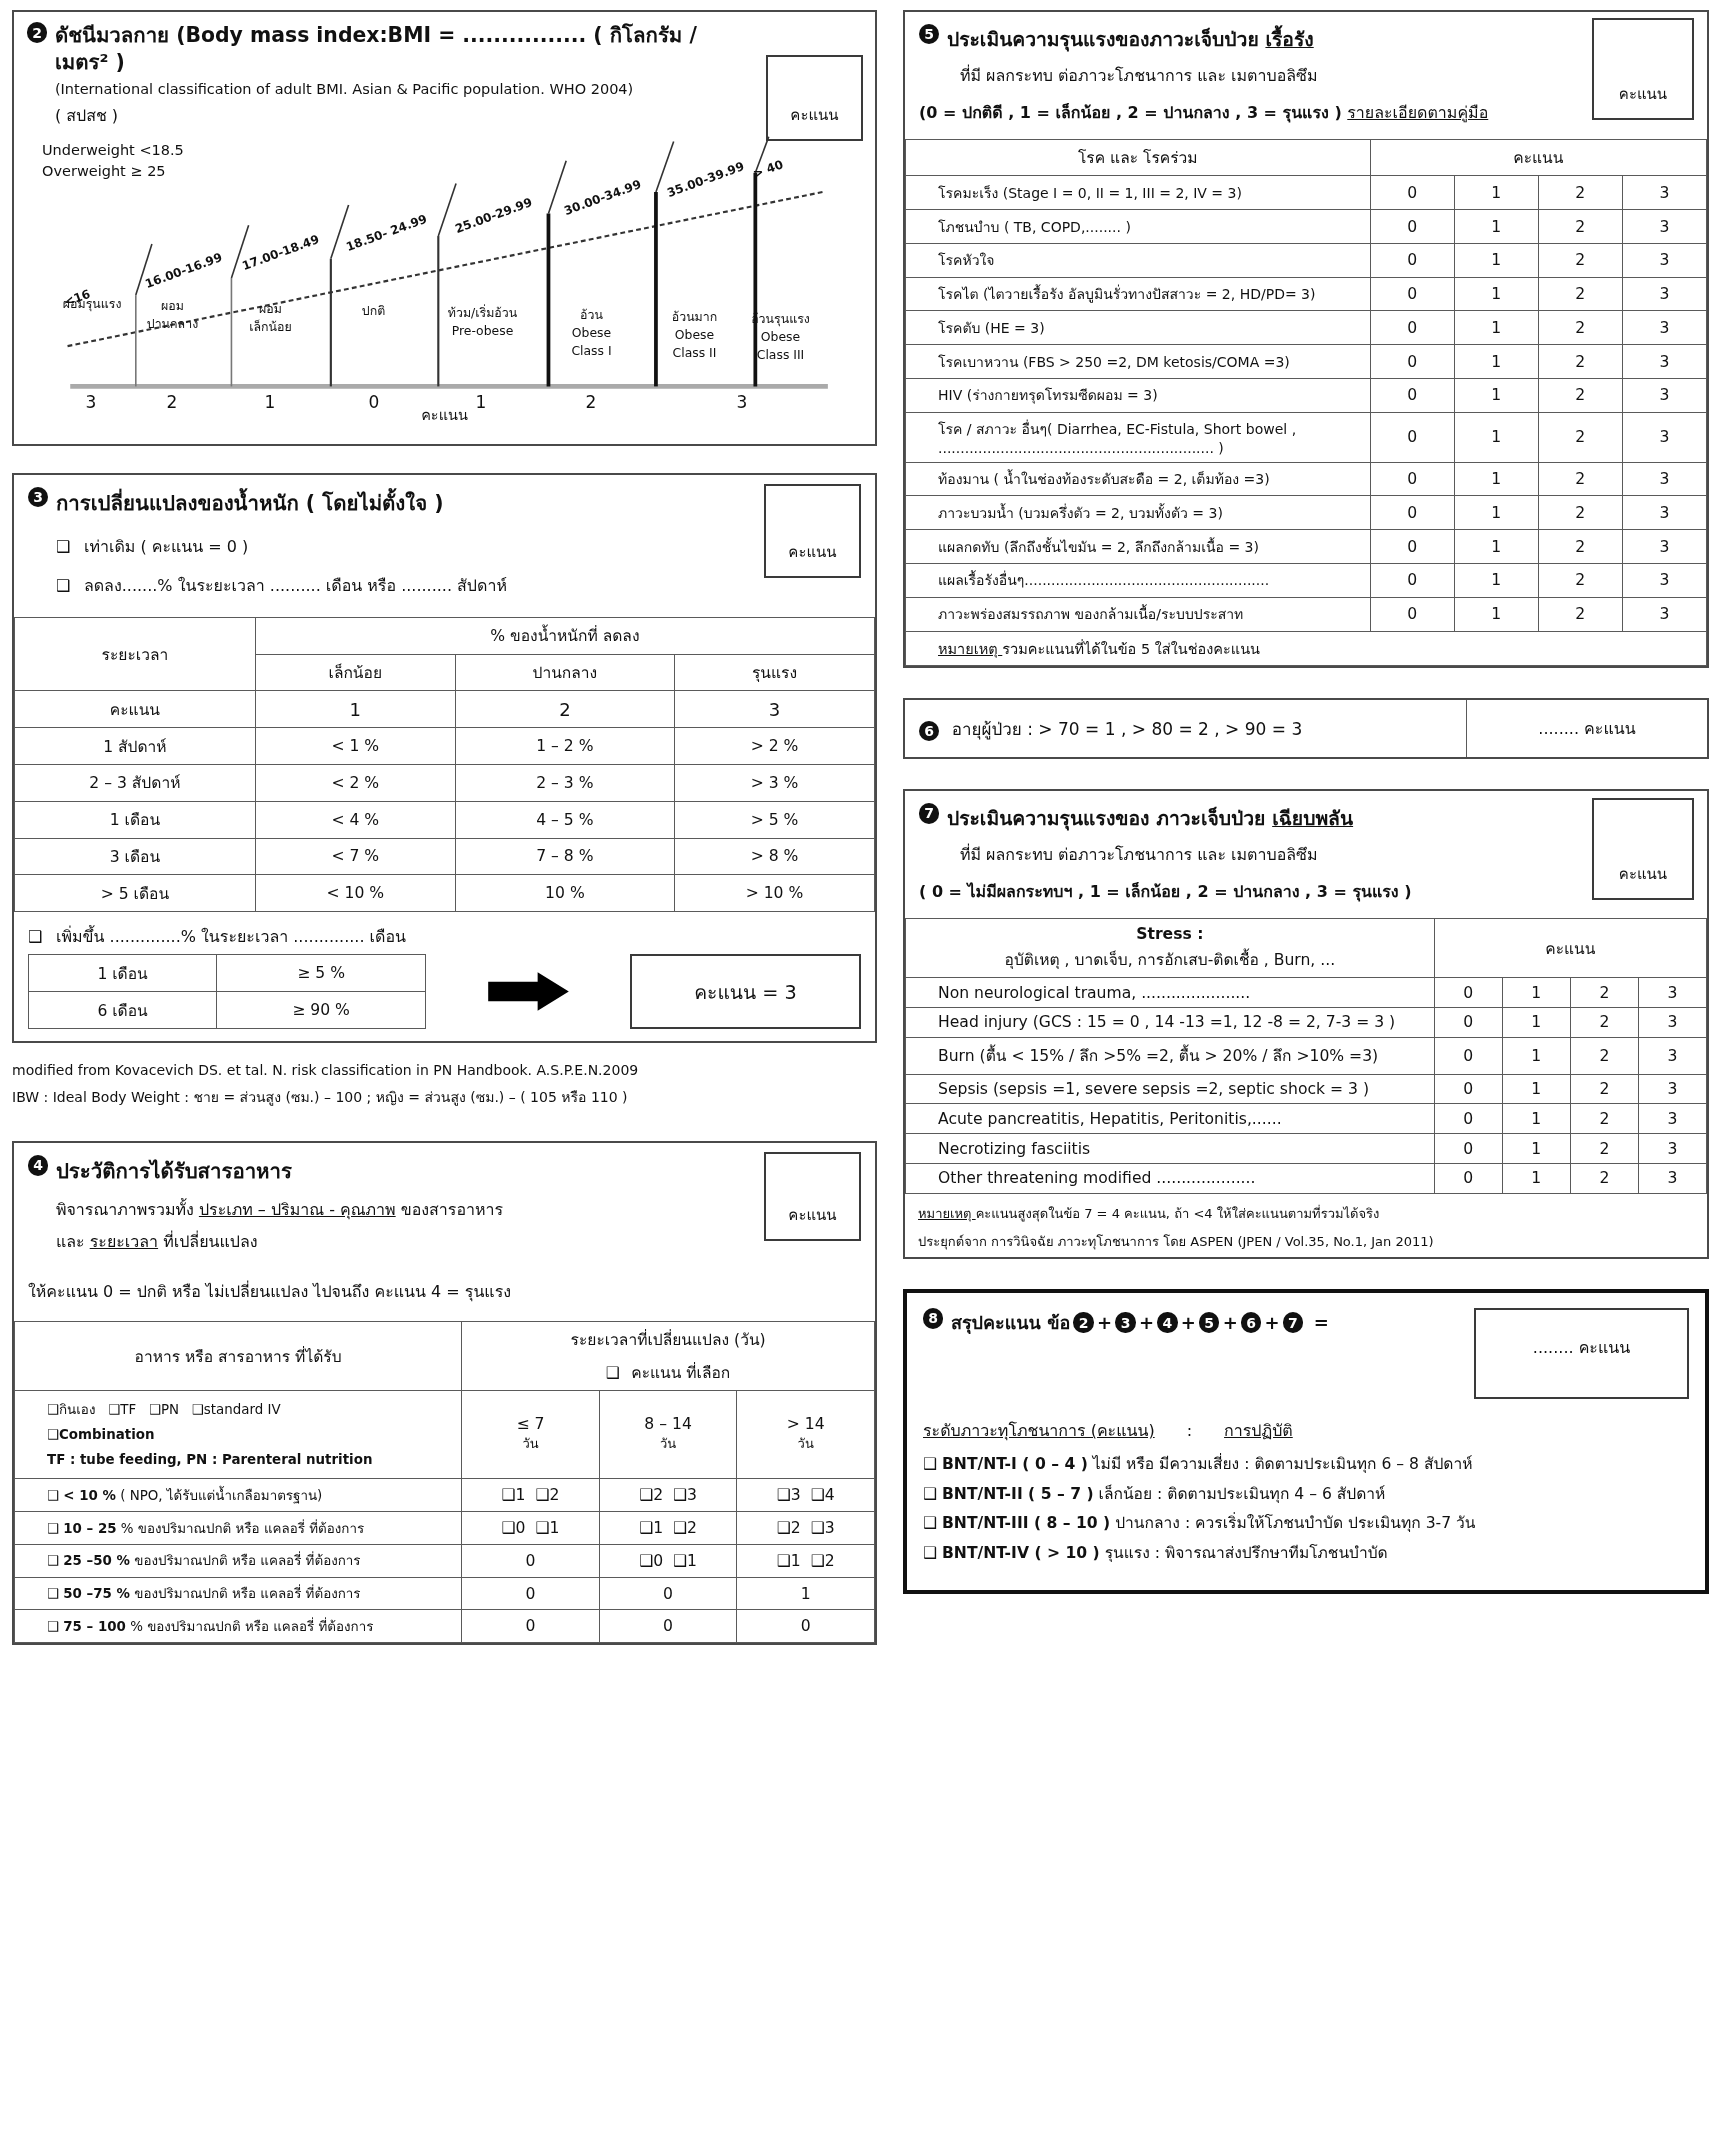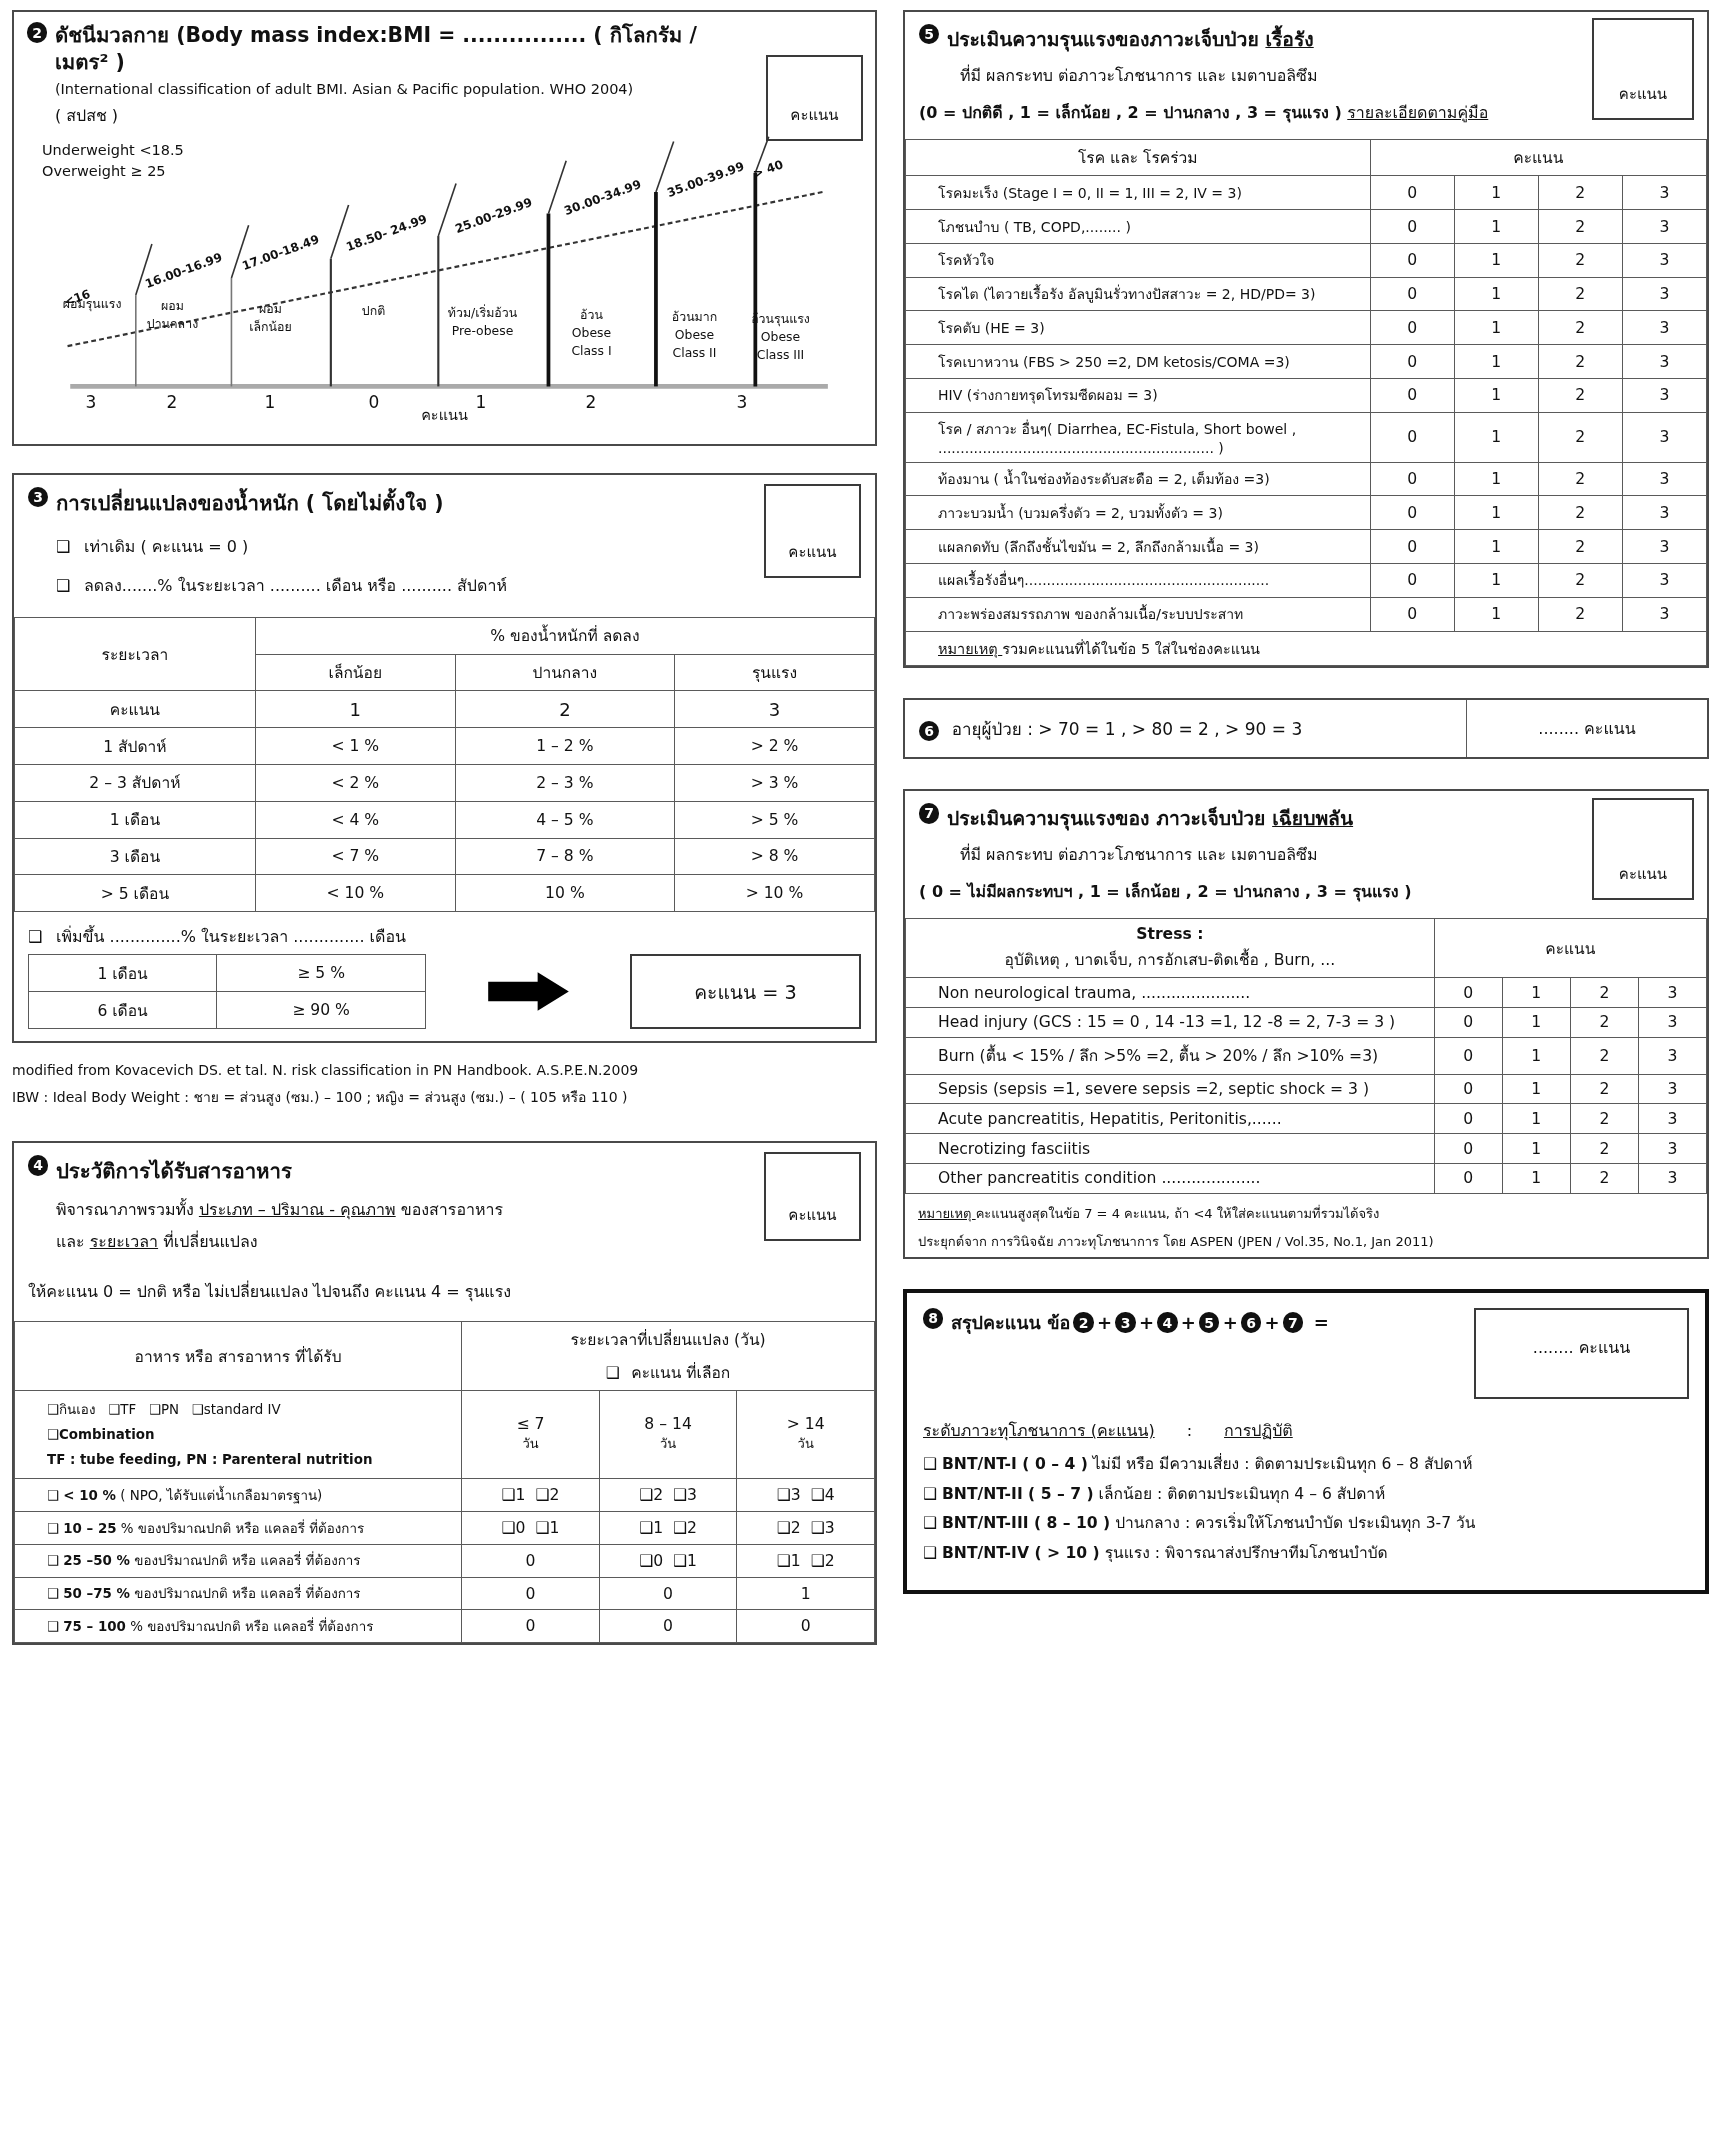--- a/index.html
+++ b/index.html
@@ -620,21 +620,21 @@
                 <td style="width:8.5%;">3</td>
               </tr>
               <tr>
                 <td class="l" style="font-size:15.6px;">Necrotizing  fasciitis</td>
                 <td style="width:8.5%;">0</td>
                 <td style="width:8.5%;">1</td>
                 <td style="width:8.5%;">2</td>
                 <td style="width:8.5%;">3</td>
               </tr>
               <tr>
-                <td class="l" style="font-size:15.6px;">Other  pancreatitis  condition ....................</td>
+                <td class="l" style="font-size:15.6px;">Other  threatening  modified ....................</td>
                 <td style="width:8.5%;">0</td>
                 <td style="width:8.5%;">1</td>
                 <td style="width:8.5%;">2</td>
                 <td style="width:8.5%;">3</td>
               </tr>
             </tbody>
         </table>
 
         <div style="padding:9.7px 13px 5.4px 13px;">
           <div class="tiny"><span class="ul" id="n7a">หมายเหตุ </span><span id="n7b"> คะแนนสูงสุดในข้อ 7 = 4 คะแนน, ถ้า &lt;4 ให้ใส่คะแนนตามที่รวมได้จริง</span></div>

